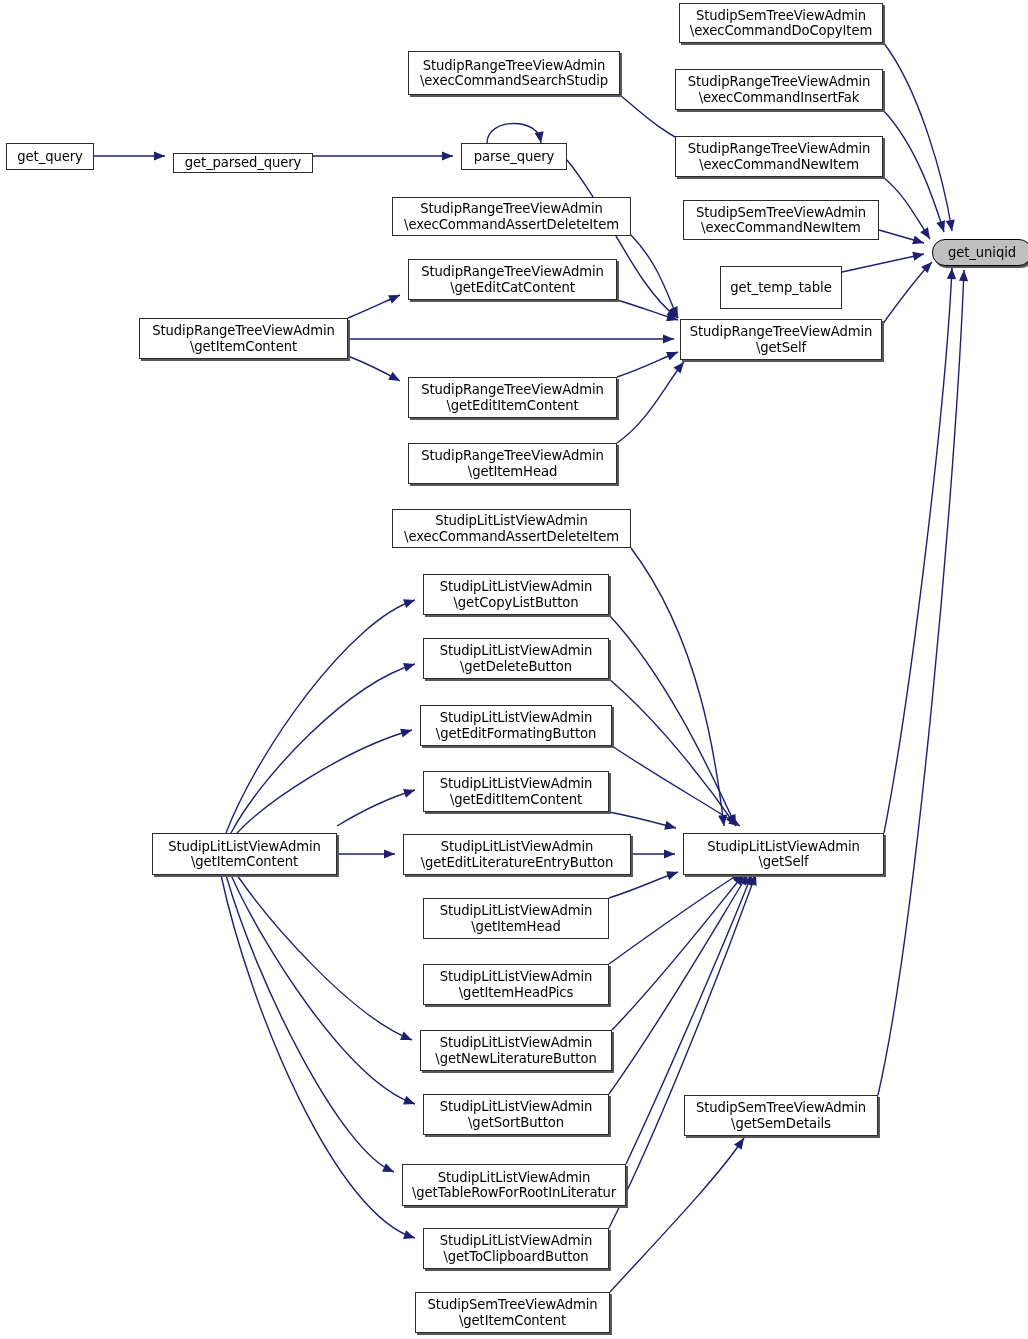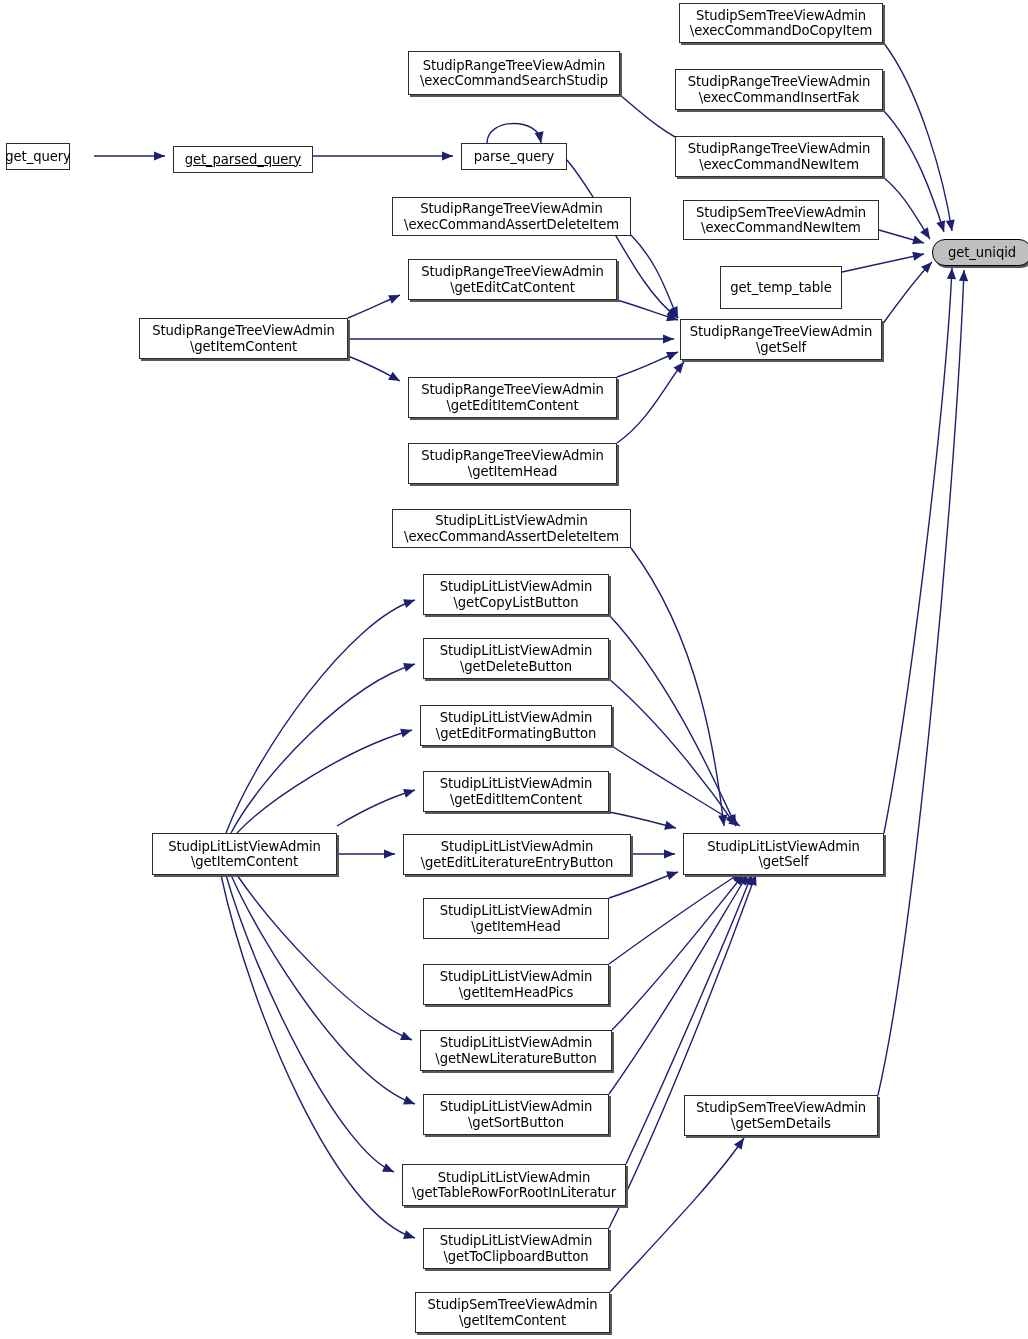--- a/index.html
+++ b/index.html
@@ -183,22 +183,22 @@
       </g>
       <g>
         <path d="M878,1095 C916,930 956,480 964,270" fill="none" stroke="#1f1f70" stroke-width="1.4"></path>
         <polygon points="0,0 -11,-4.6 -11,4.6" fill="#1f1f70" transform="translate(964,270) rotate(-87.75430311238934)"></polygon>
       </g>
       <g>
         <path d="M884,833 C912,690 946,400 952,268" fill="none" stroke="#1f1f70" stroke-width="1.4"></path>
         <polygon points="0,0 -11,-4.6 -11,4.6" fill="#1f1f70" transform="translate(952,268) rotate(-87.26309883229965)"></polygon>
       </g>
     </svg>
-<div class="node" style="left: 6px; top: 143px; width: 64px; height: 27px;">get_query</div>
-    <div class="node" style="left: 173px; top: 146px; width: 140px; height: 27px; text-decoration: underline;">get_parsed_query</div>
+<div class="node" style="left: 6px; top: 143px; width: 88px; height: 27px;">get_query</div>
+    <div class="node" style="left: 173px; top: 153px; width: 140px; height: 20px;">get_parsed_query</div>
     <div class="node" style="left: 461px; top: 143px; width: 106px; height: 27px; text-align: center;">parse_query</div>
     <div class="node shadow" style="left: 408px; top: 51px; width: 212px; height: 44px;">StudipRangeTreeViewAdmin
 \execCommandSearchStudip</div>
     <div class="node shadow" style="left: 679px; top: 3px; width: 204px; height: 40px;">StudipSemTreeViewAdmin
 \execCommandDoCopyItem</div>
     <div class="node shadow" style="left: 675px; top: 69px; width: 208px; height: 41px;">StudipRangeTreeViewAdmin
 \execCommandInsertFak</div>
     <div class="node shadow" style="left: 675px; top: 136px; width: 208px; height: 41px;">StudipRangeTreeViewAdmin
 \execCommandNewItem</div>
     <div class="node" style="left: 683px; top: 200px; width: 196px; height: 40px;">StudipSemTreeViewAdmin

